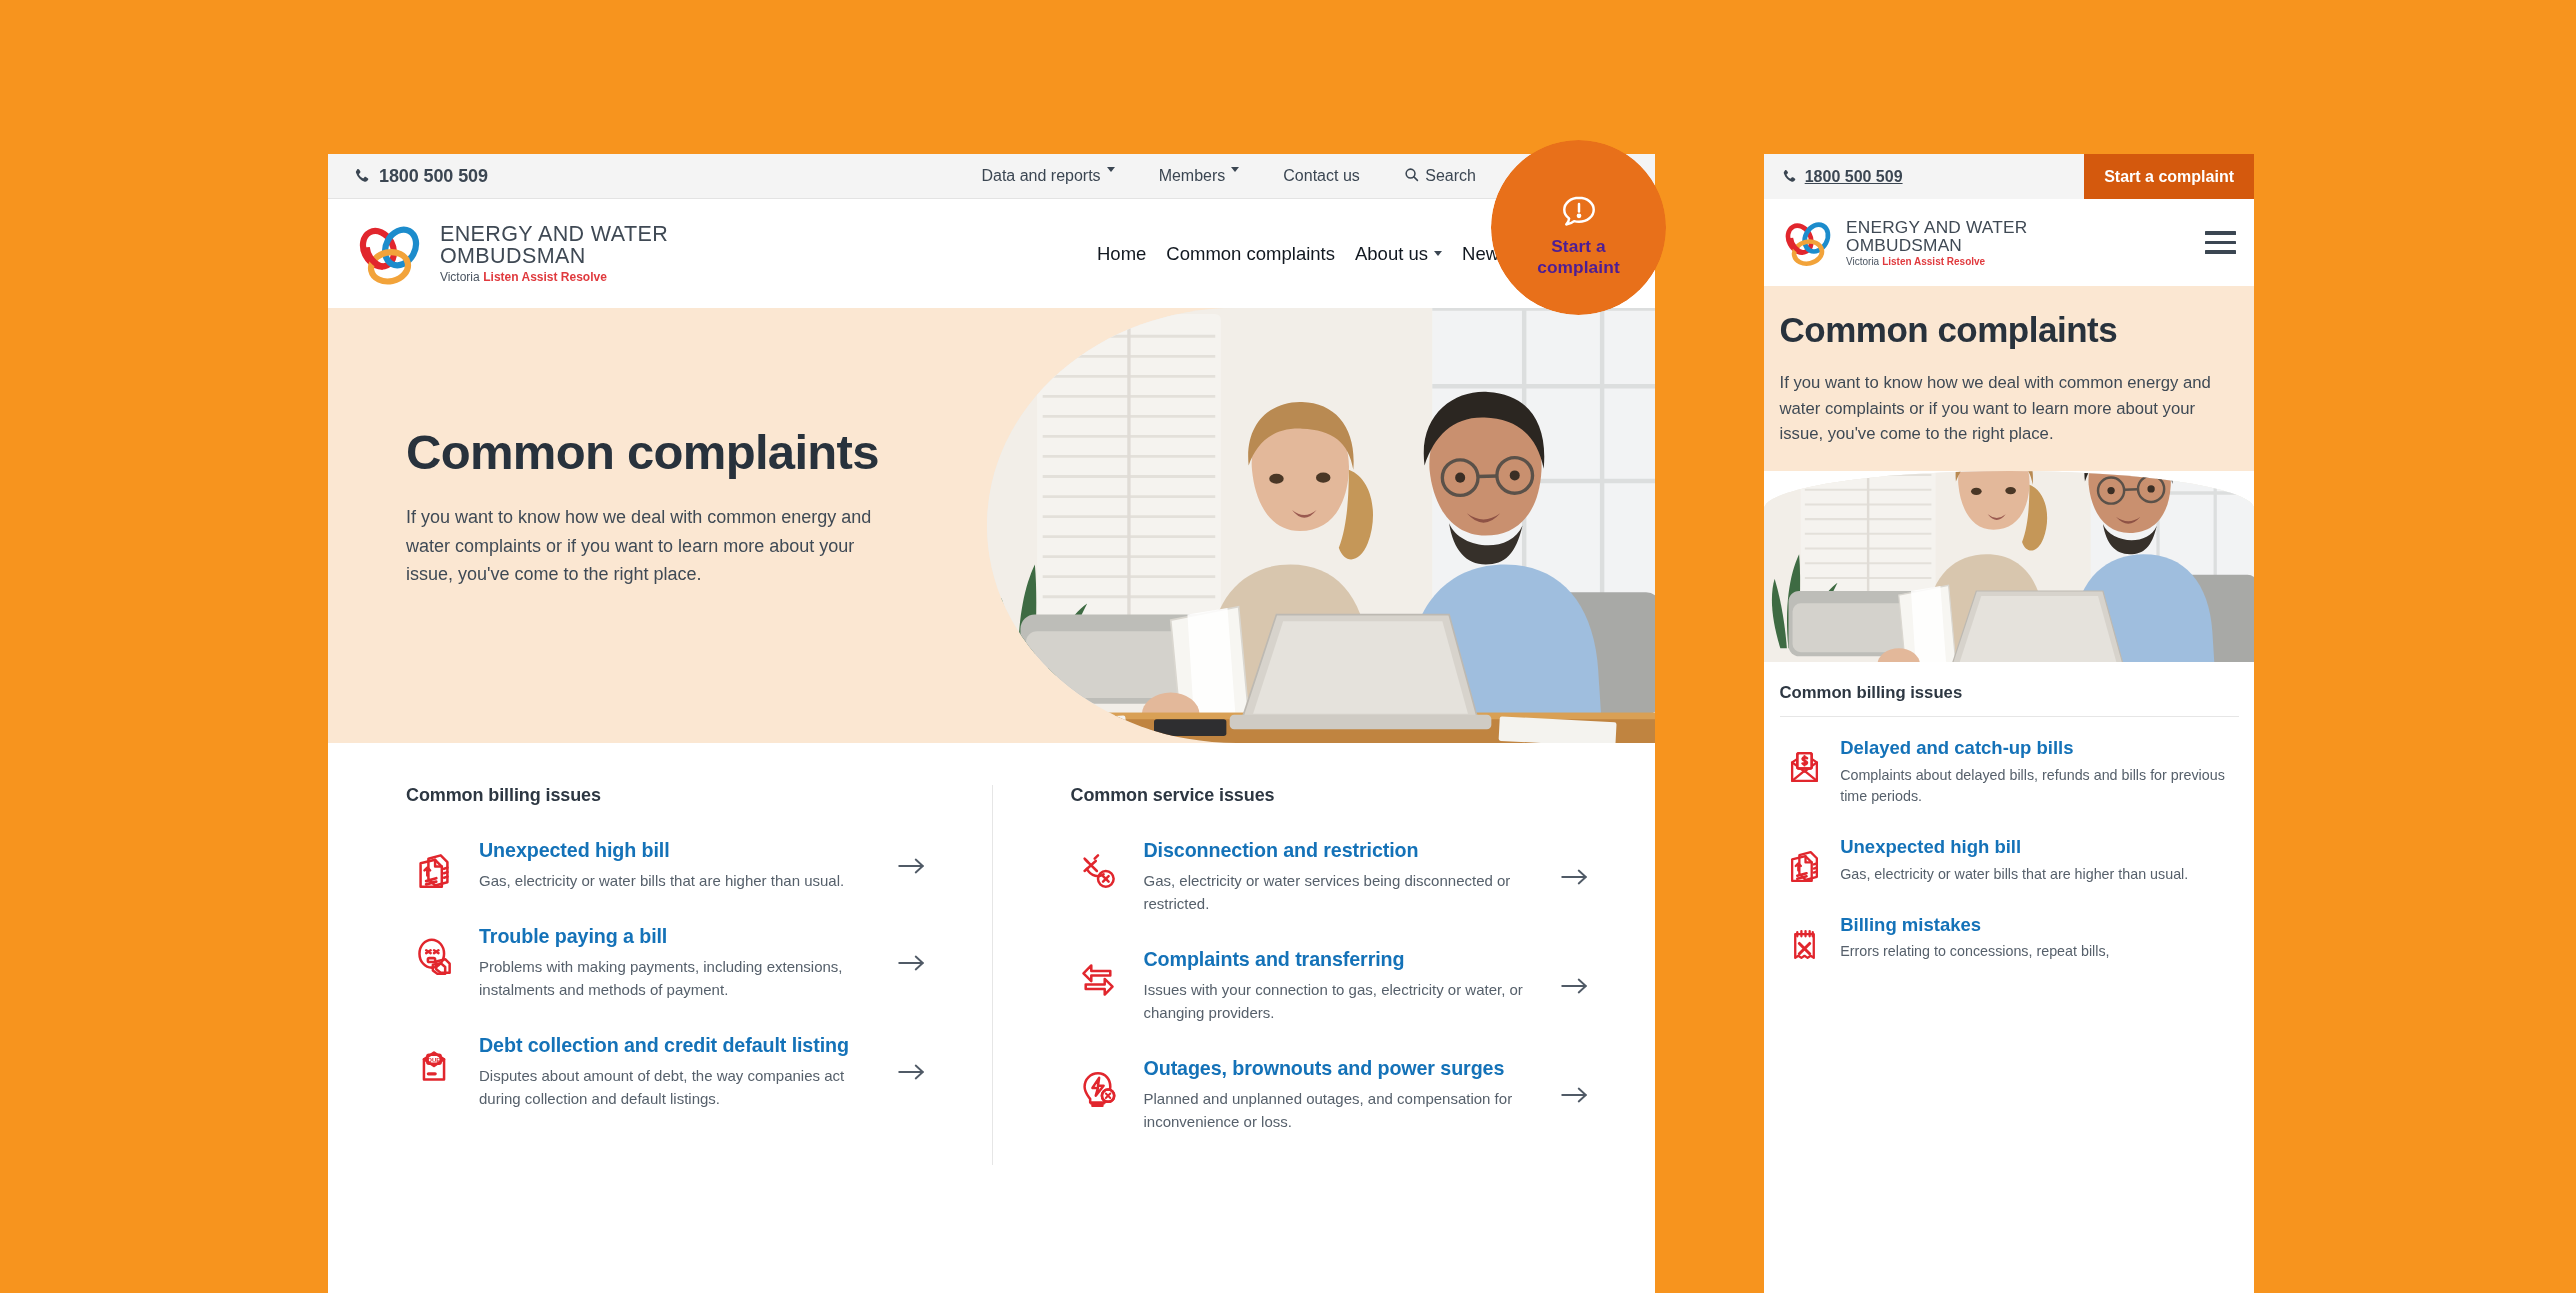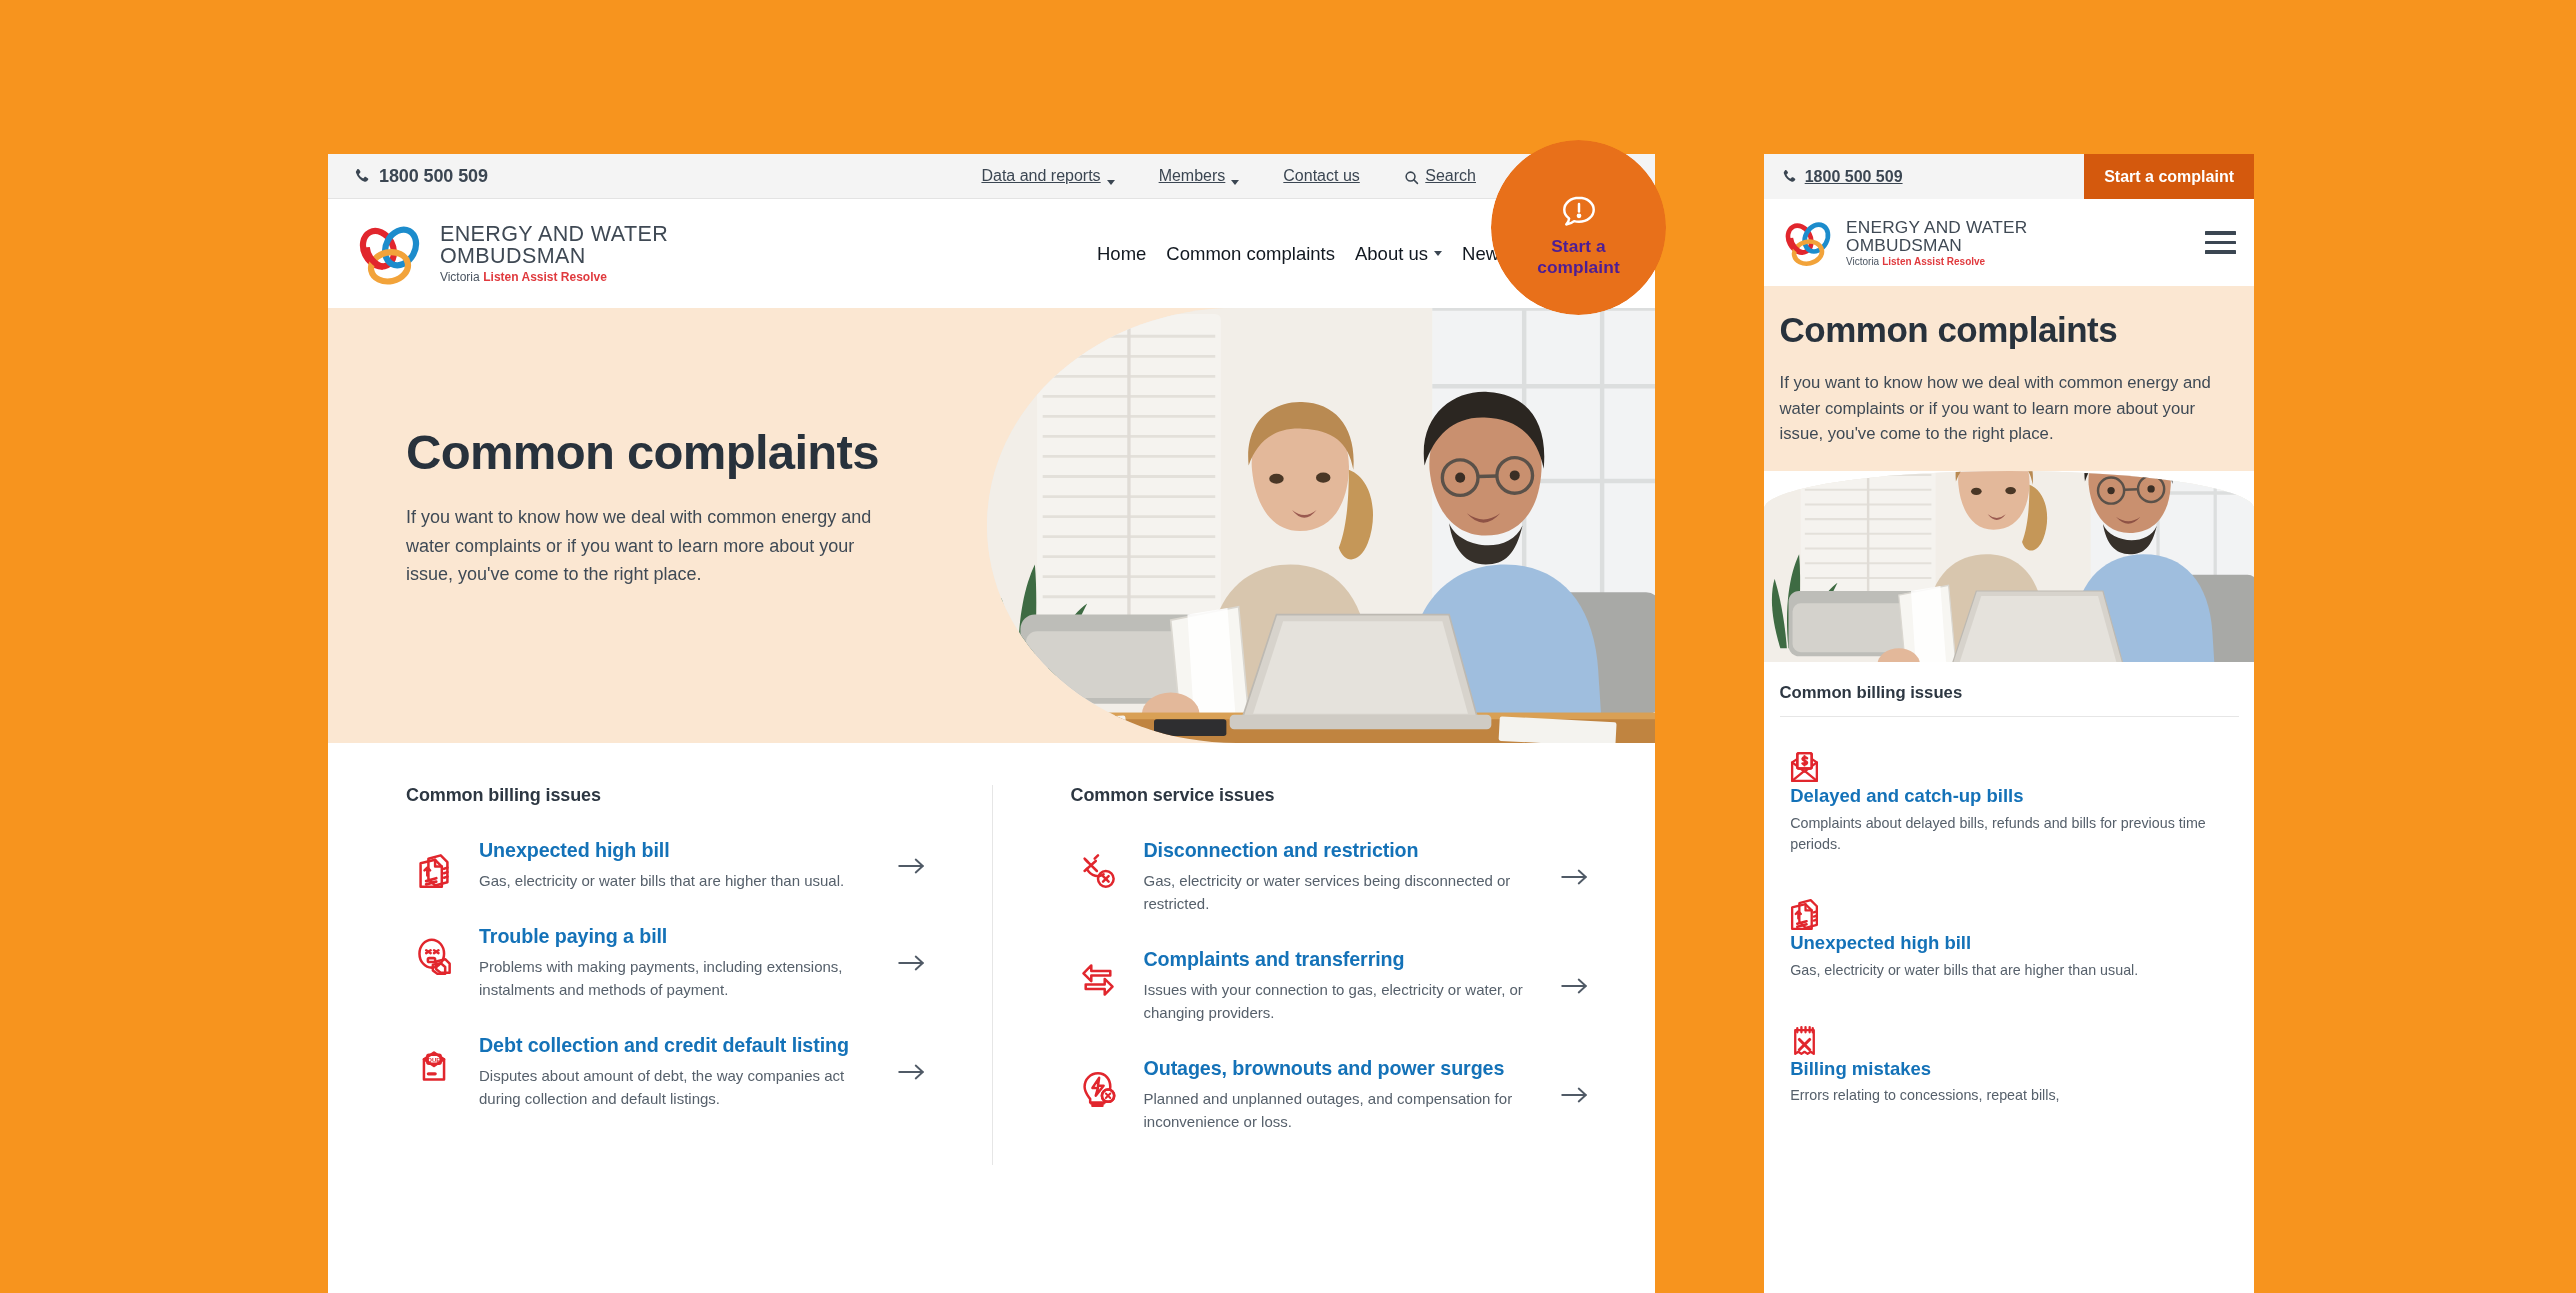--- a/index.html
+++ b/index.html
@@ -34,22 +34,22 @@
     margin-left: 26px;
     font-size: 18px; font-weight: 700; color: #3b4652;
     letter-spacing: -0.1px;
   }
   .phone-icon { width: 16.7px; height: 16.7px; display:block; }
   .util-right {
     position: absolute; right: 179px; top: 0; height: 100%;
     display: flex; align-items: center; gap: 44px;
   }
   .util-link {
-    font-size: 16px; color: #3b4652; display: flex; align-items: flex-end; gap: 6px;
-    white-space: nowrap; cursor: pointer; text-decoration: underline;
+    font-size: 16px; color: #3b4652; display: flex; align-items: flex-start; gap: 6px;
+    white-space: nowrap; cursor: pointer;
   }
   .caret { width: 0;height:0;border-left:4.8px solid transparent;border-right:4.8px solid transparent;border-top:5.4px solid #3b4652; display:inline-block; }
   .search-glyph { width: 15.5px; height: 15.5px; display:block; }
 
   
   .main-nav {
     height: 109px;
     background: #ffffff;
     display: flex;
     align-items: center;
@@ -219,21 +219,21 @@
     padding-bottom: 24px;
   }
   .m-hero-img {
     height: 191px; overflow: hidden; position: relative;
     border-top-left-radius: 50% 38px;
     border-top-right-radius: 50% 38px;
   }
   .m-content { padding: 21.5px 15.5px 0 15.5px; }
   .m-col-title { font-size: 16.7px; font-weight: 700; color: #2d3742; padding-bottom: 13px; }
   .m-divider { height: 1.2px; background: #e6e6e6; margin-bottom: 20px; }
-  .m-issue { display: flex; align-items: flex-start; margin-bottom: 29px; flex-direction: column; }
+  .m-issue { display: flex; align-items: flex-start; margin-bottom: 29px; }
   .m-issue-icon { width: 50px; flex-shrink: 0; padding-top: 13px; display:flex; justify-content:center; }
   .m-issue-icon svg { width: 35px; height: 35px; display:block; }
   .m-issue-body { flex: 1; padding-left: 10.7px; }
   .m-issue-title { font-size: 18.5px; font-weight: 700; color: #1472B8; line-height: 1.2; }
   .m-issue-desc { margin-top: 5px; font-size: 14.3px; line-height: 1.5; color: #56606b; }
 </style>
 </head>
 <body>
 
 <svg width="0" height="0" style="position:absolute" aria-hidden="true">

